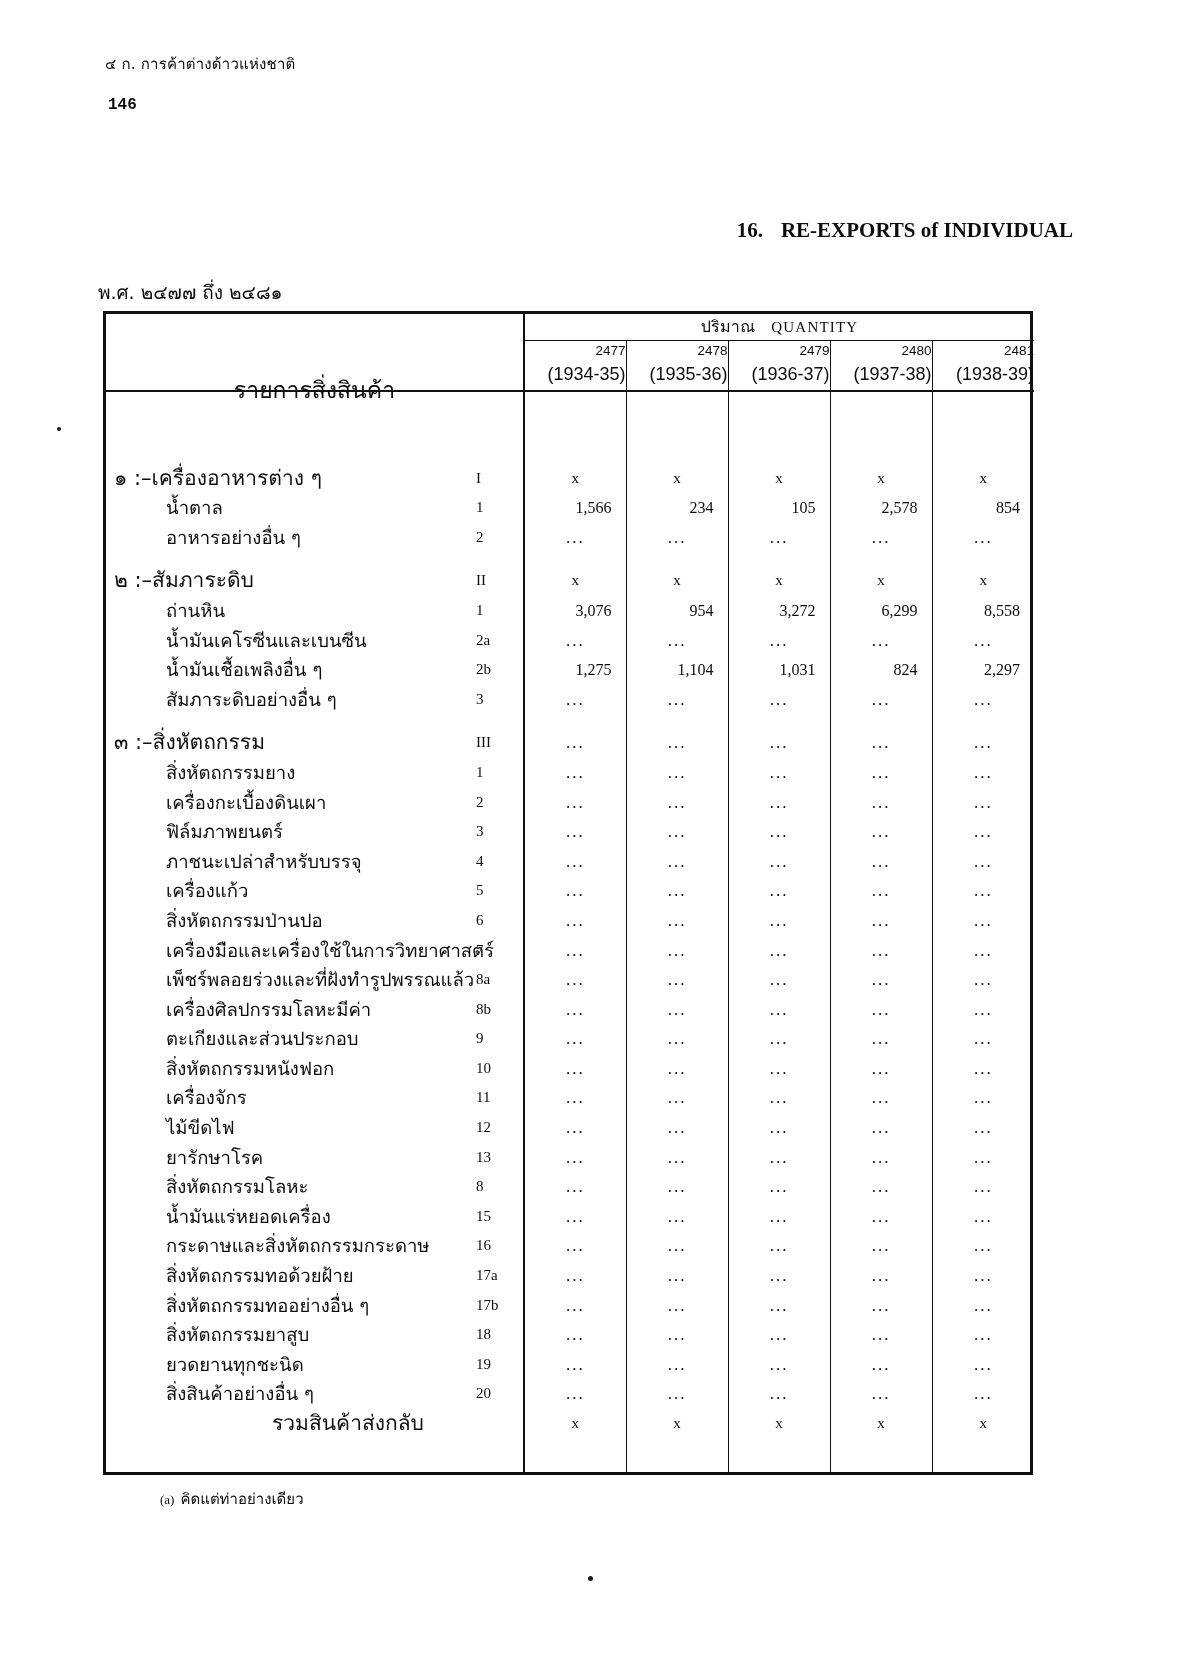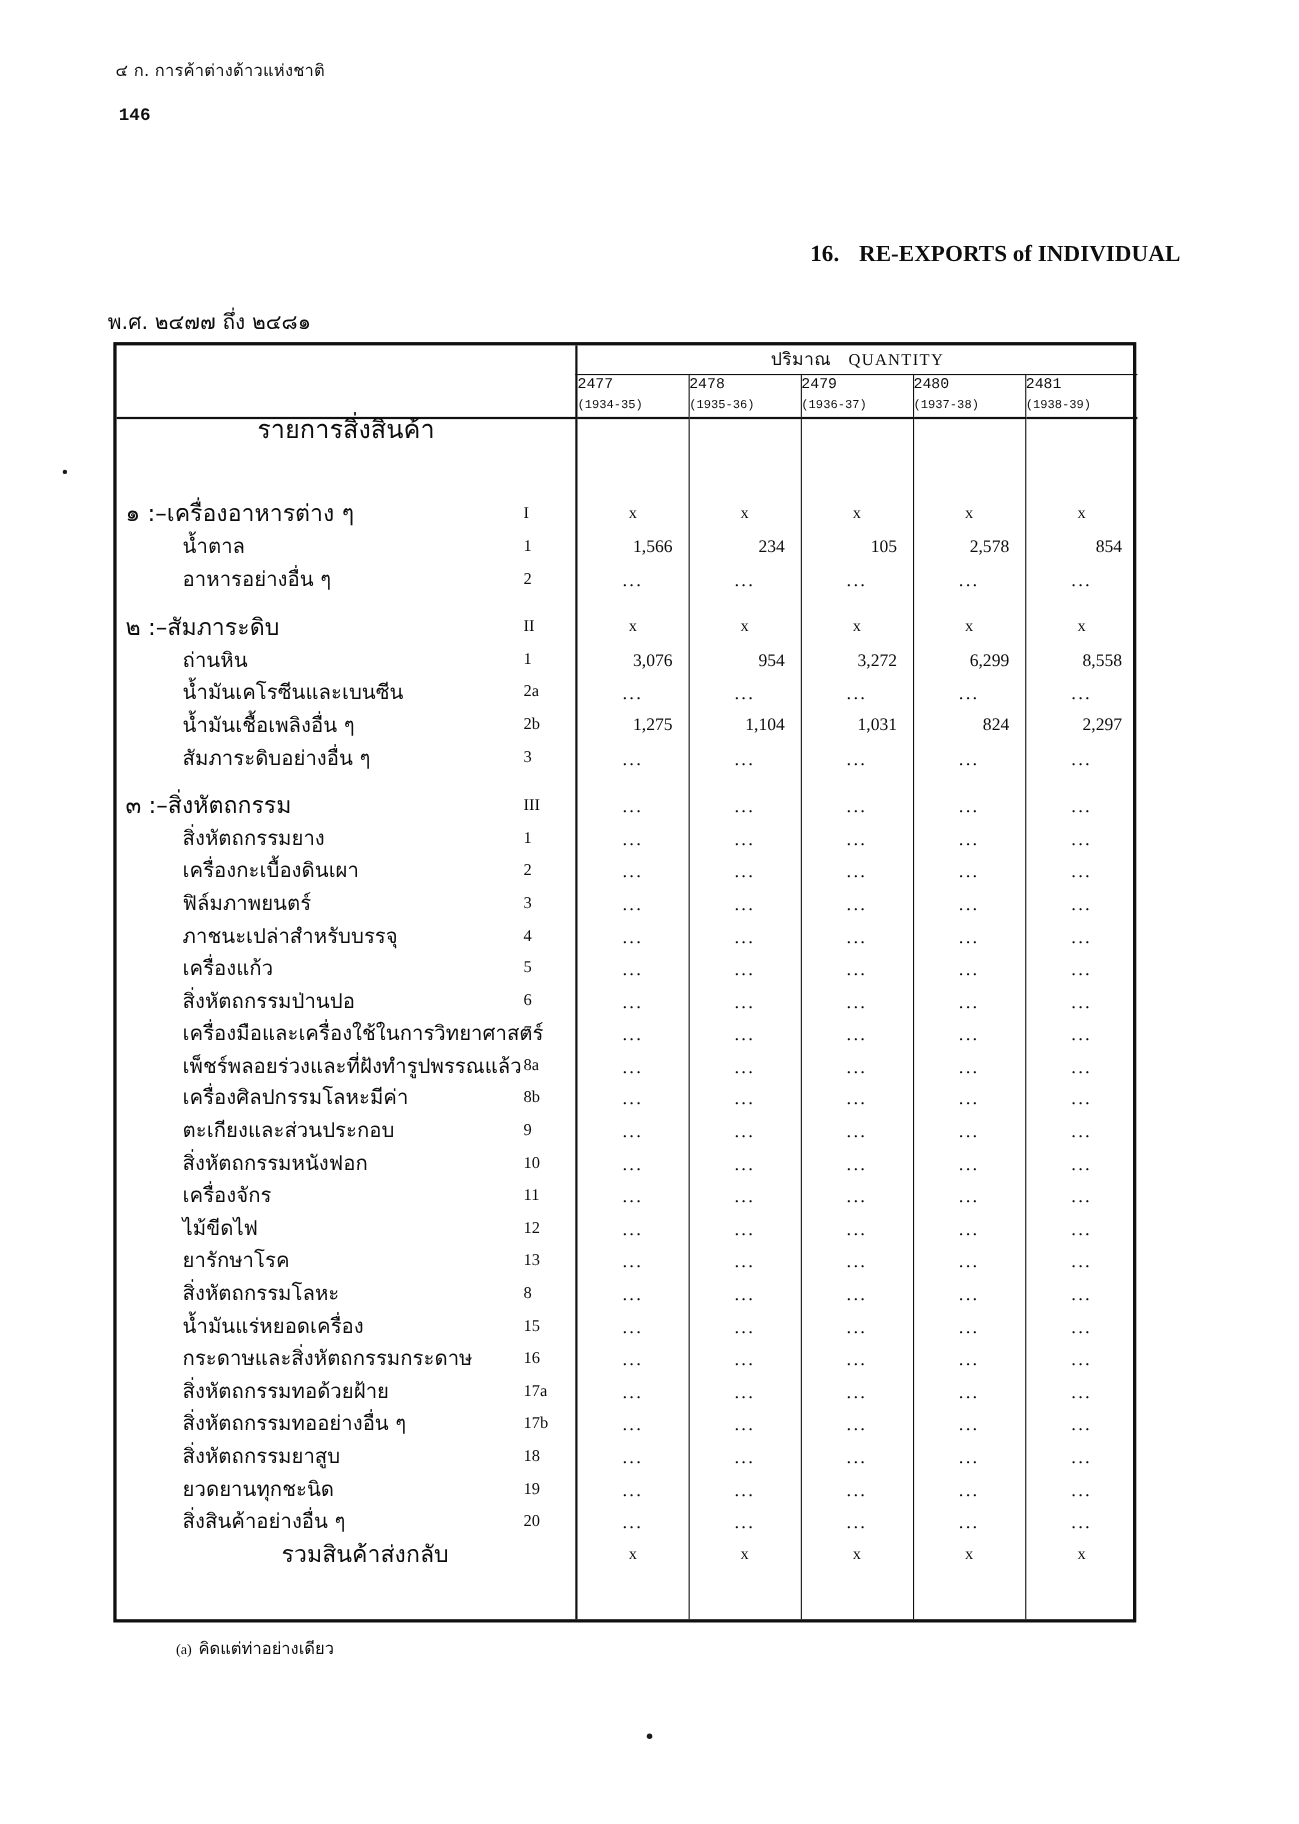--- a/index.html
+++ b/index.html
@@ -111,31 +111,31 @@
     text-align: center;
     position: relative;
   }
   .hdr-desc .d-label {
     position: absolute;
     left: 0; right: 0;
     top: 58px;
     font-size: 23px;
   }
   .hdr-year {
-    text-align: left;
-    font-family: Liberation Mono, monospace;
+    text-align: right;
+    font-family: Liberation Sans, sans-serif;
     font-size: 13.5px;
     font-weight: bold;
     border-bottom: 2px solid #101010;
     border-right: 1px solid #101010;
     padding-top: 14px;
     line-height: 1.5;
   }
   .hdr-year:last-child { border-right: none; }
-  .hdr-year .y2 { font-size: 11px; }
+  .hdr-year .y2 { font-size: 18px; }
 
   
   .body-desc {
     border-right: 2px solid #101010;
     position: relative;
   }
   .body-col {
     border-right: 1px solid #101010;
     position: relative;
   }
@@ -176,20 +176,21 @@
   }
   .val.dots {
     text-align: center;
     padding-right: 0;
     letter-spacing: 2px;
     font-size: 17px;
   }
   .total-row .desc-inner {
     padding-left: 150px;
     font-size: 21px;
+    margin-left: 16px;
   }
   .footnote {
     position: absolute;
     left: 160px;
     top: 1487px;
     font-size: 15px;
   }
   .footnote .fn-mark {
     font-family: "Liberation Serif", serif;
     font-size: 13px;

